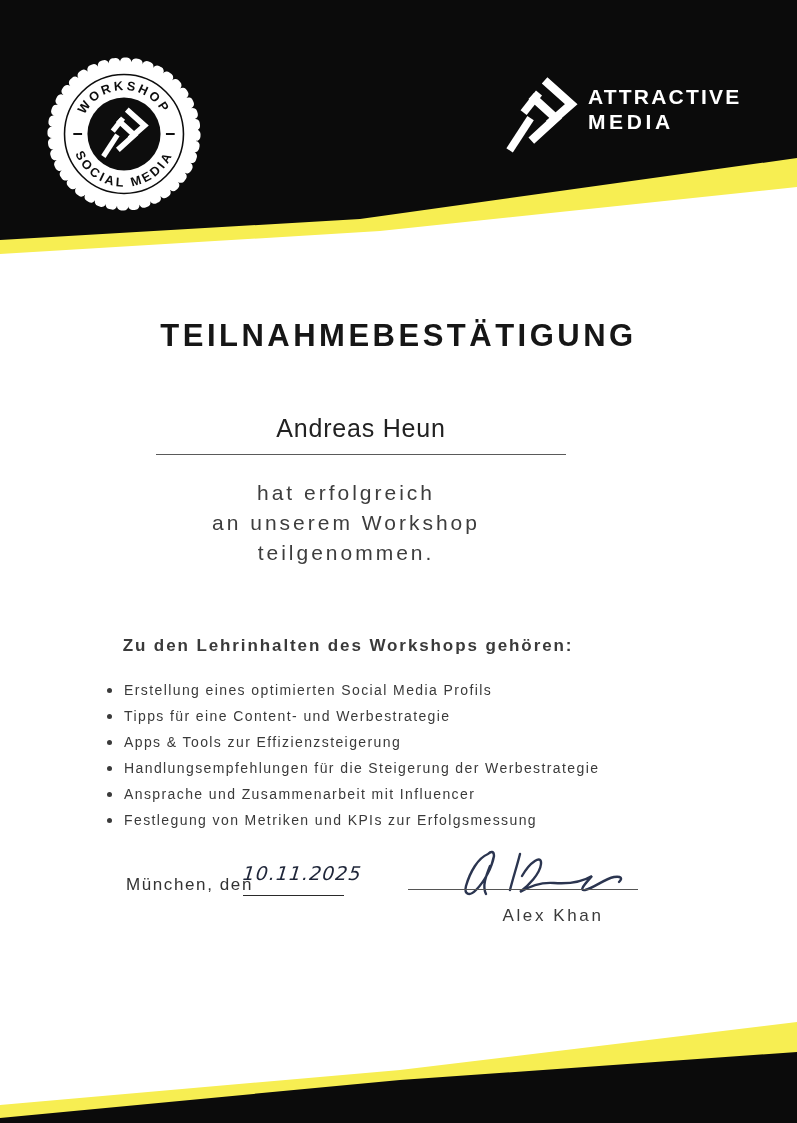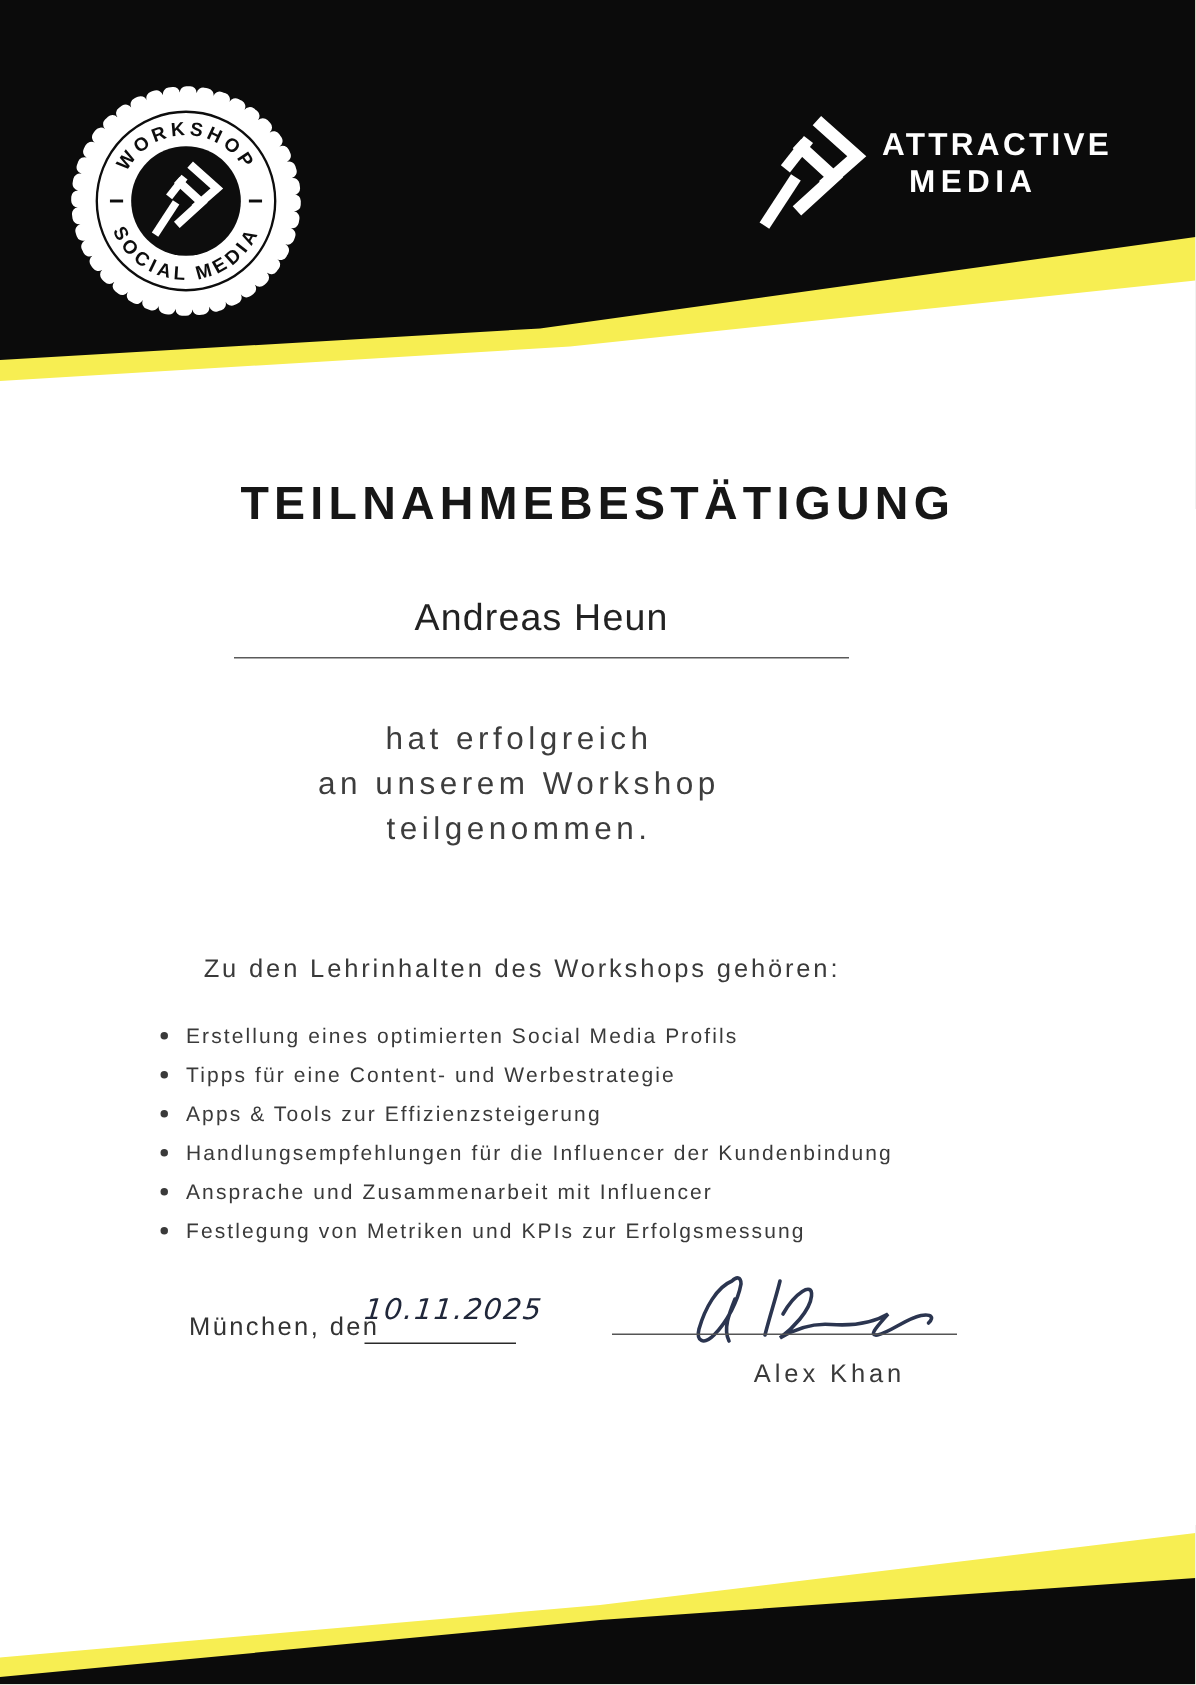--- a/index.html
+++ b/index.html
@@ -10,41 +10,41 @@
   }
   .abs{position:absolute;}
   svg{display:block;}
 
   
   .band{position:absolute;left:0;pointer-events:none;}
 
   
   .brand-text{position:absolute;left:588px;top:84px;color:#ffffff;}
   .brand-line1{font-size:21px;font-weight:bold;letter-spacing:2.2px;line-height:25px;}
-  .brand-line2{font-size:21px;font-weight:bold;letter-spacing:3.6px;line-height:25px;margin-left:18px;}
+  .brand-line2{font-size:21px;font-weight:bold;letter-spacing:3.6px;line-height:25px;}
 
   
   .title{
     position:absolute;left:0;top:318px;width:797px;margin:0;
     text-align:center;font-size:31px;font-weight:bold;letter-spacing:3.5px;
     color:#161616;white-space:nowrap;
   }
 
   
   .name-block{position:absolute;left:156px;top:398px;width:410px;text-align:center;}
-  .name{font-size:25px;font-weight:normal;letter-spacing:0.8px;color:#222222;}
+  .name{font-size:25px;font-weight:normal;letter-spacing:0.8px;color:#222222;margin-top:16px;}
   .name-rule{margin-top:11px;border-bottom:1.5px solid #5a5a5a;height:0;}
 
   
   .statement{position:absolute;left:0;top:478px;width:692px;text-align:center;
     font-size:21px;letter-spacing:3px;line-height:30px;color:#3d3d3d;}
 
   
   .contents-heading{position:absolute;left:0;top:636px;width:696px;text-align:center;
-    font-size:17px;letter-spacing:1.9px;color:#3a3a3a;}
+    font-size:17px;letter-spacing:1.9px;color:#3a3a3a;font-weight:bold;}
   .contents-list{position:absolute;left:105px;top:677px;margin:0;padding:0;list-style:none;
     font-size:14px;letter-spacing:1.4px;line-height:26px;color:#3a3a3a;}
   .contents-list li{position:relative;padding-left:19px;white-space:nowrap;}
   .contents-list li::before{
     content:"";position:absolute;left:2px;top:11px;width:5px;height:5px;border-radius:50%;
     background:#3a3a3a;}
 
   
   .place-date{position:absolute;left:126px;top:875px;font-size:17px;letter-spacing:1.6px;color:#333333;}
   .date-rule{position:absolute;left:243px;top:895px;width:101px;border-bottom:1.6px solid #2a2a2a;}
@@ -121,21 +121,21 @@
     <div>an unserem Workshop</div>
     <div>teilgenommen.</div>
   </div>
 
   <div class="contents-heading">Zu den Lehrinhalten des Workshops gehören:</div>
 
   <ul class="contents-list">
     <li>Erstellung eines optimierten Social Media Profils</li>
     <li>Tipps für eine Content- und Werbestrategie</li>
     <li>Apps &amp; Tools zur Effizienzsteigerung</li>
-    <li>Handlungsempfehlungen für die Influencer der Kundenbindung</li>
+    <li>Handlungsempfehlungen für die Steigerung der Werbestrategie</li>
     <li>Ansprache und Zusammenarbeit mit Influencer</li>
     <li>Festlegung von Metriken und KPIs zur Erfolgsmessung</li>
   </ul>
 
   <div class="place-date">München, den</div>
   <div class="date-value">10.11.2025</div>
   <div class="date-rule"></div>
 
   <svg class="abs" style="left:400px;top:840px" width="240" height="62" viewBox="0 0 240 62">
     <g fill="none" stroke="#2b3550" stroke-width="2.4" stroke-linecap="round">

